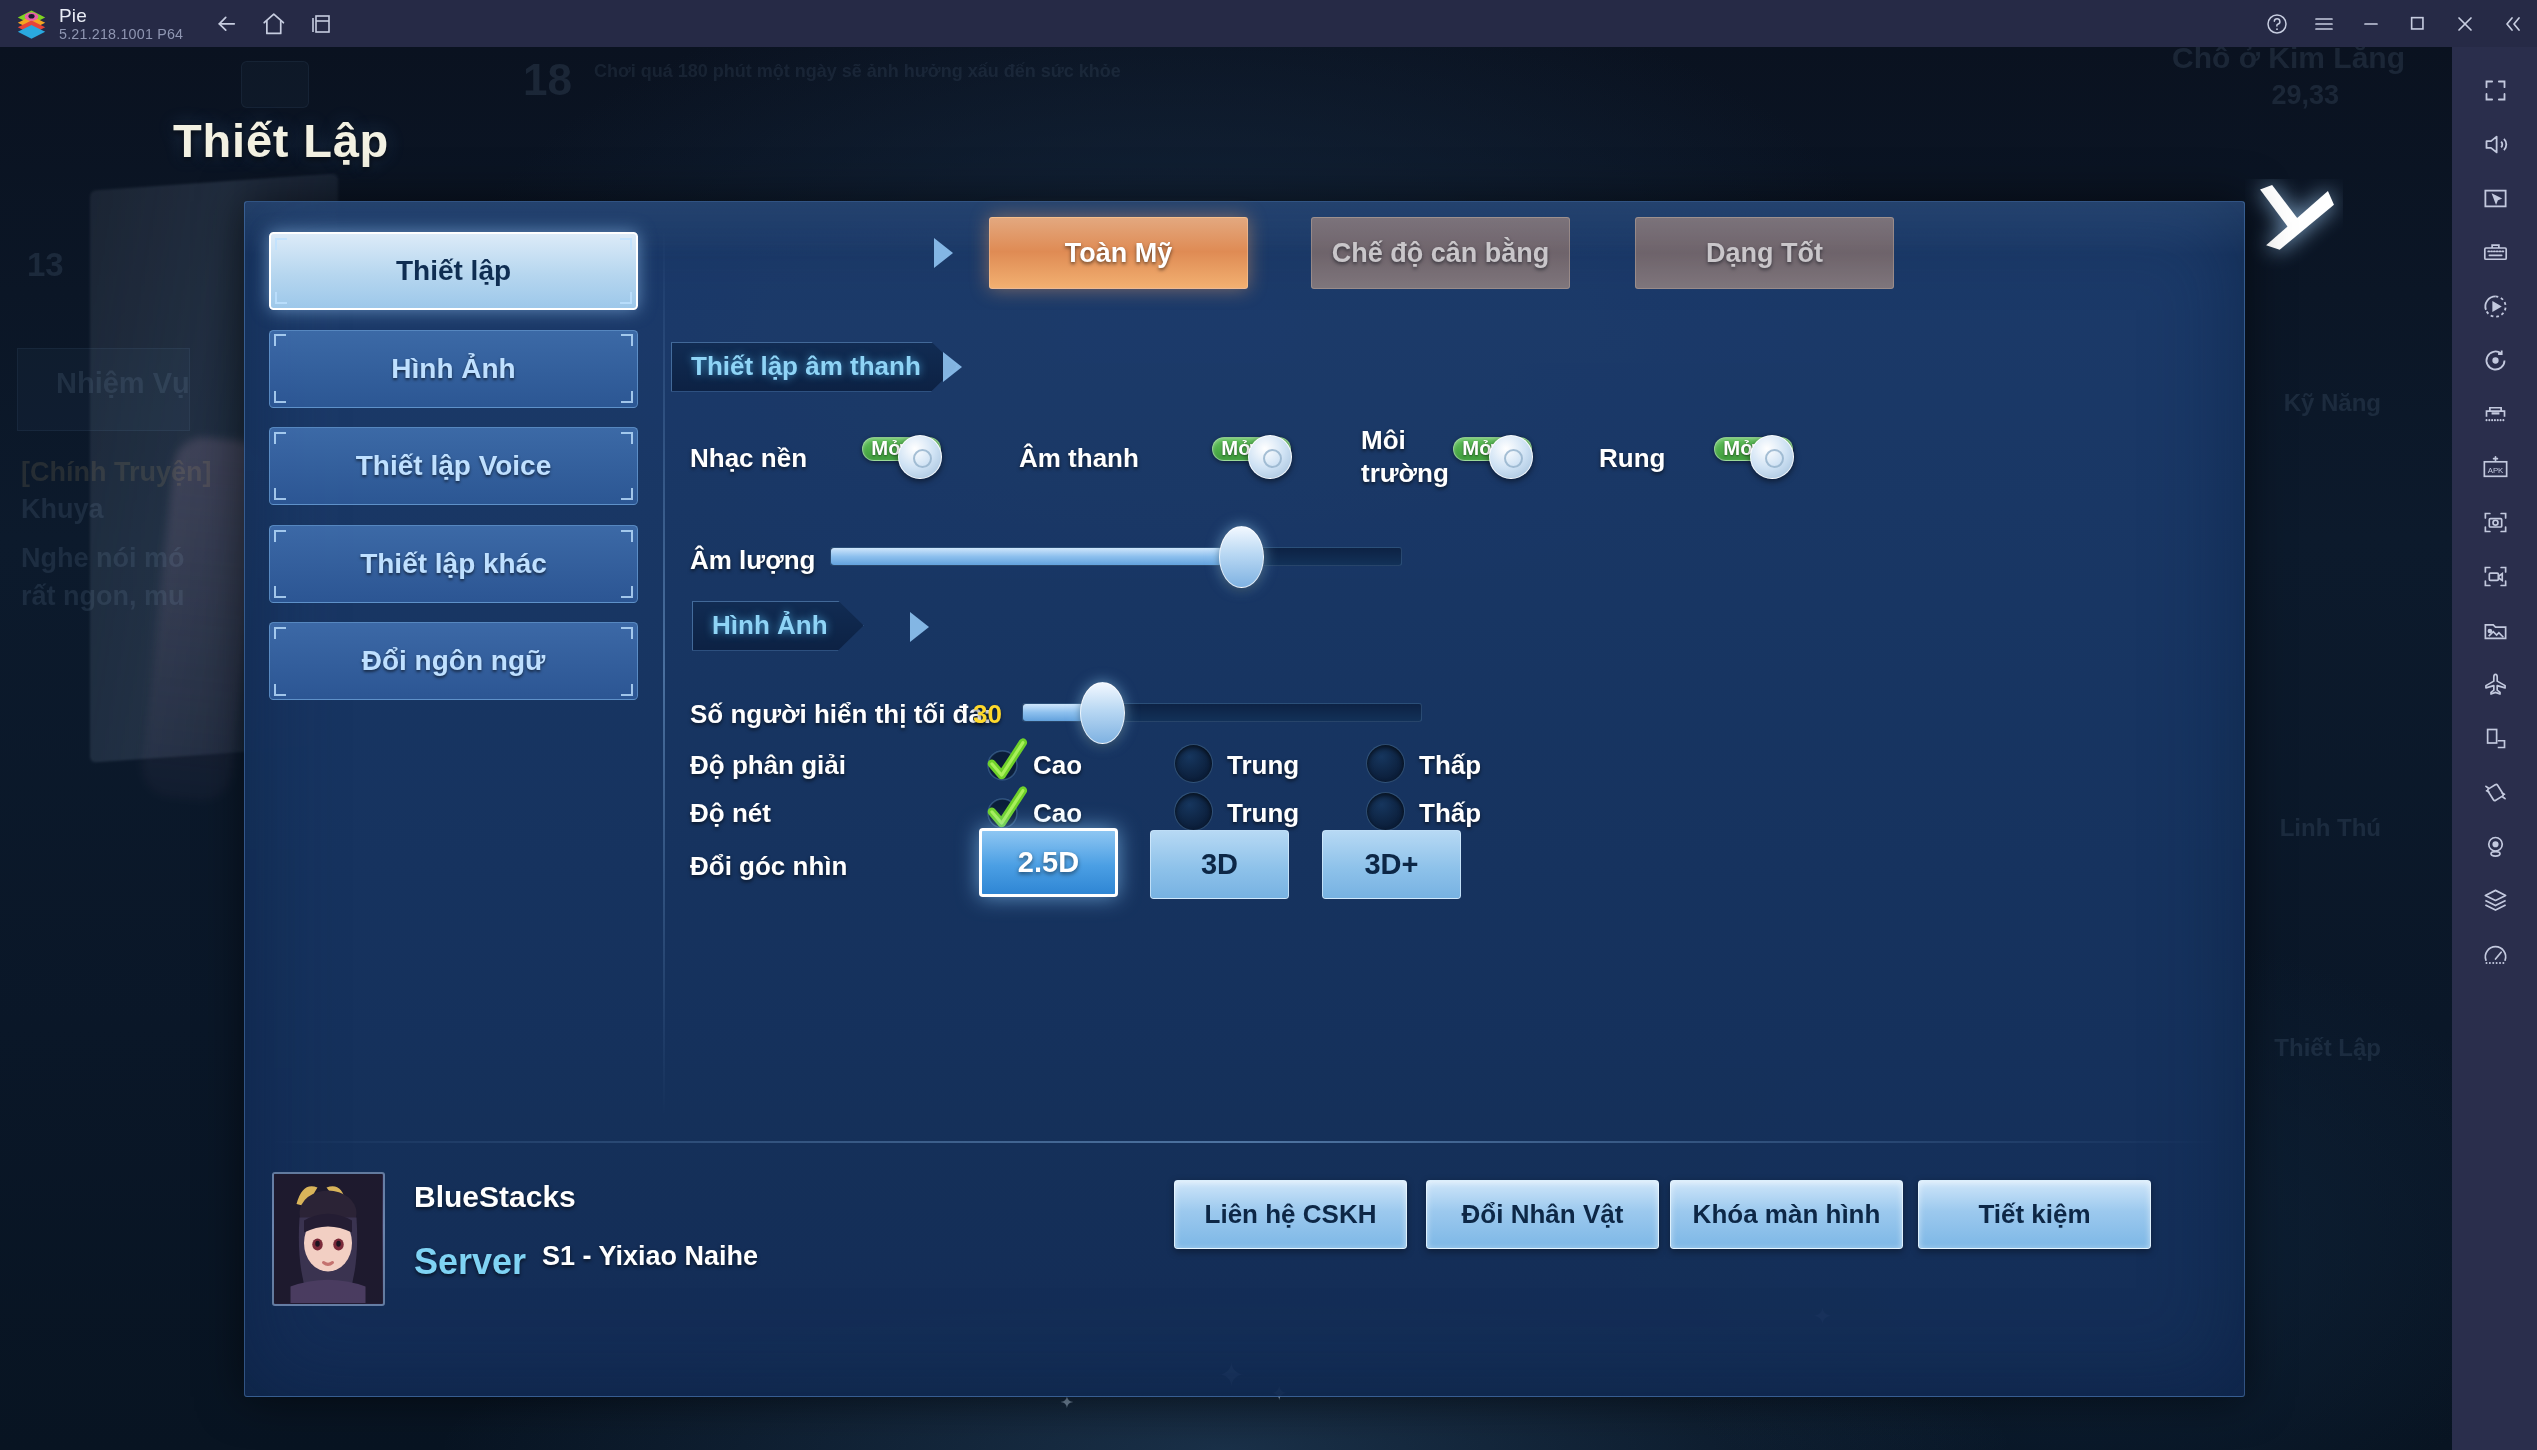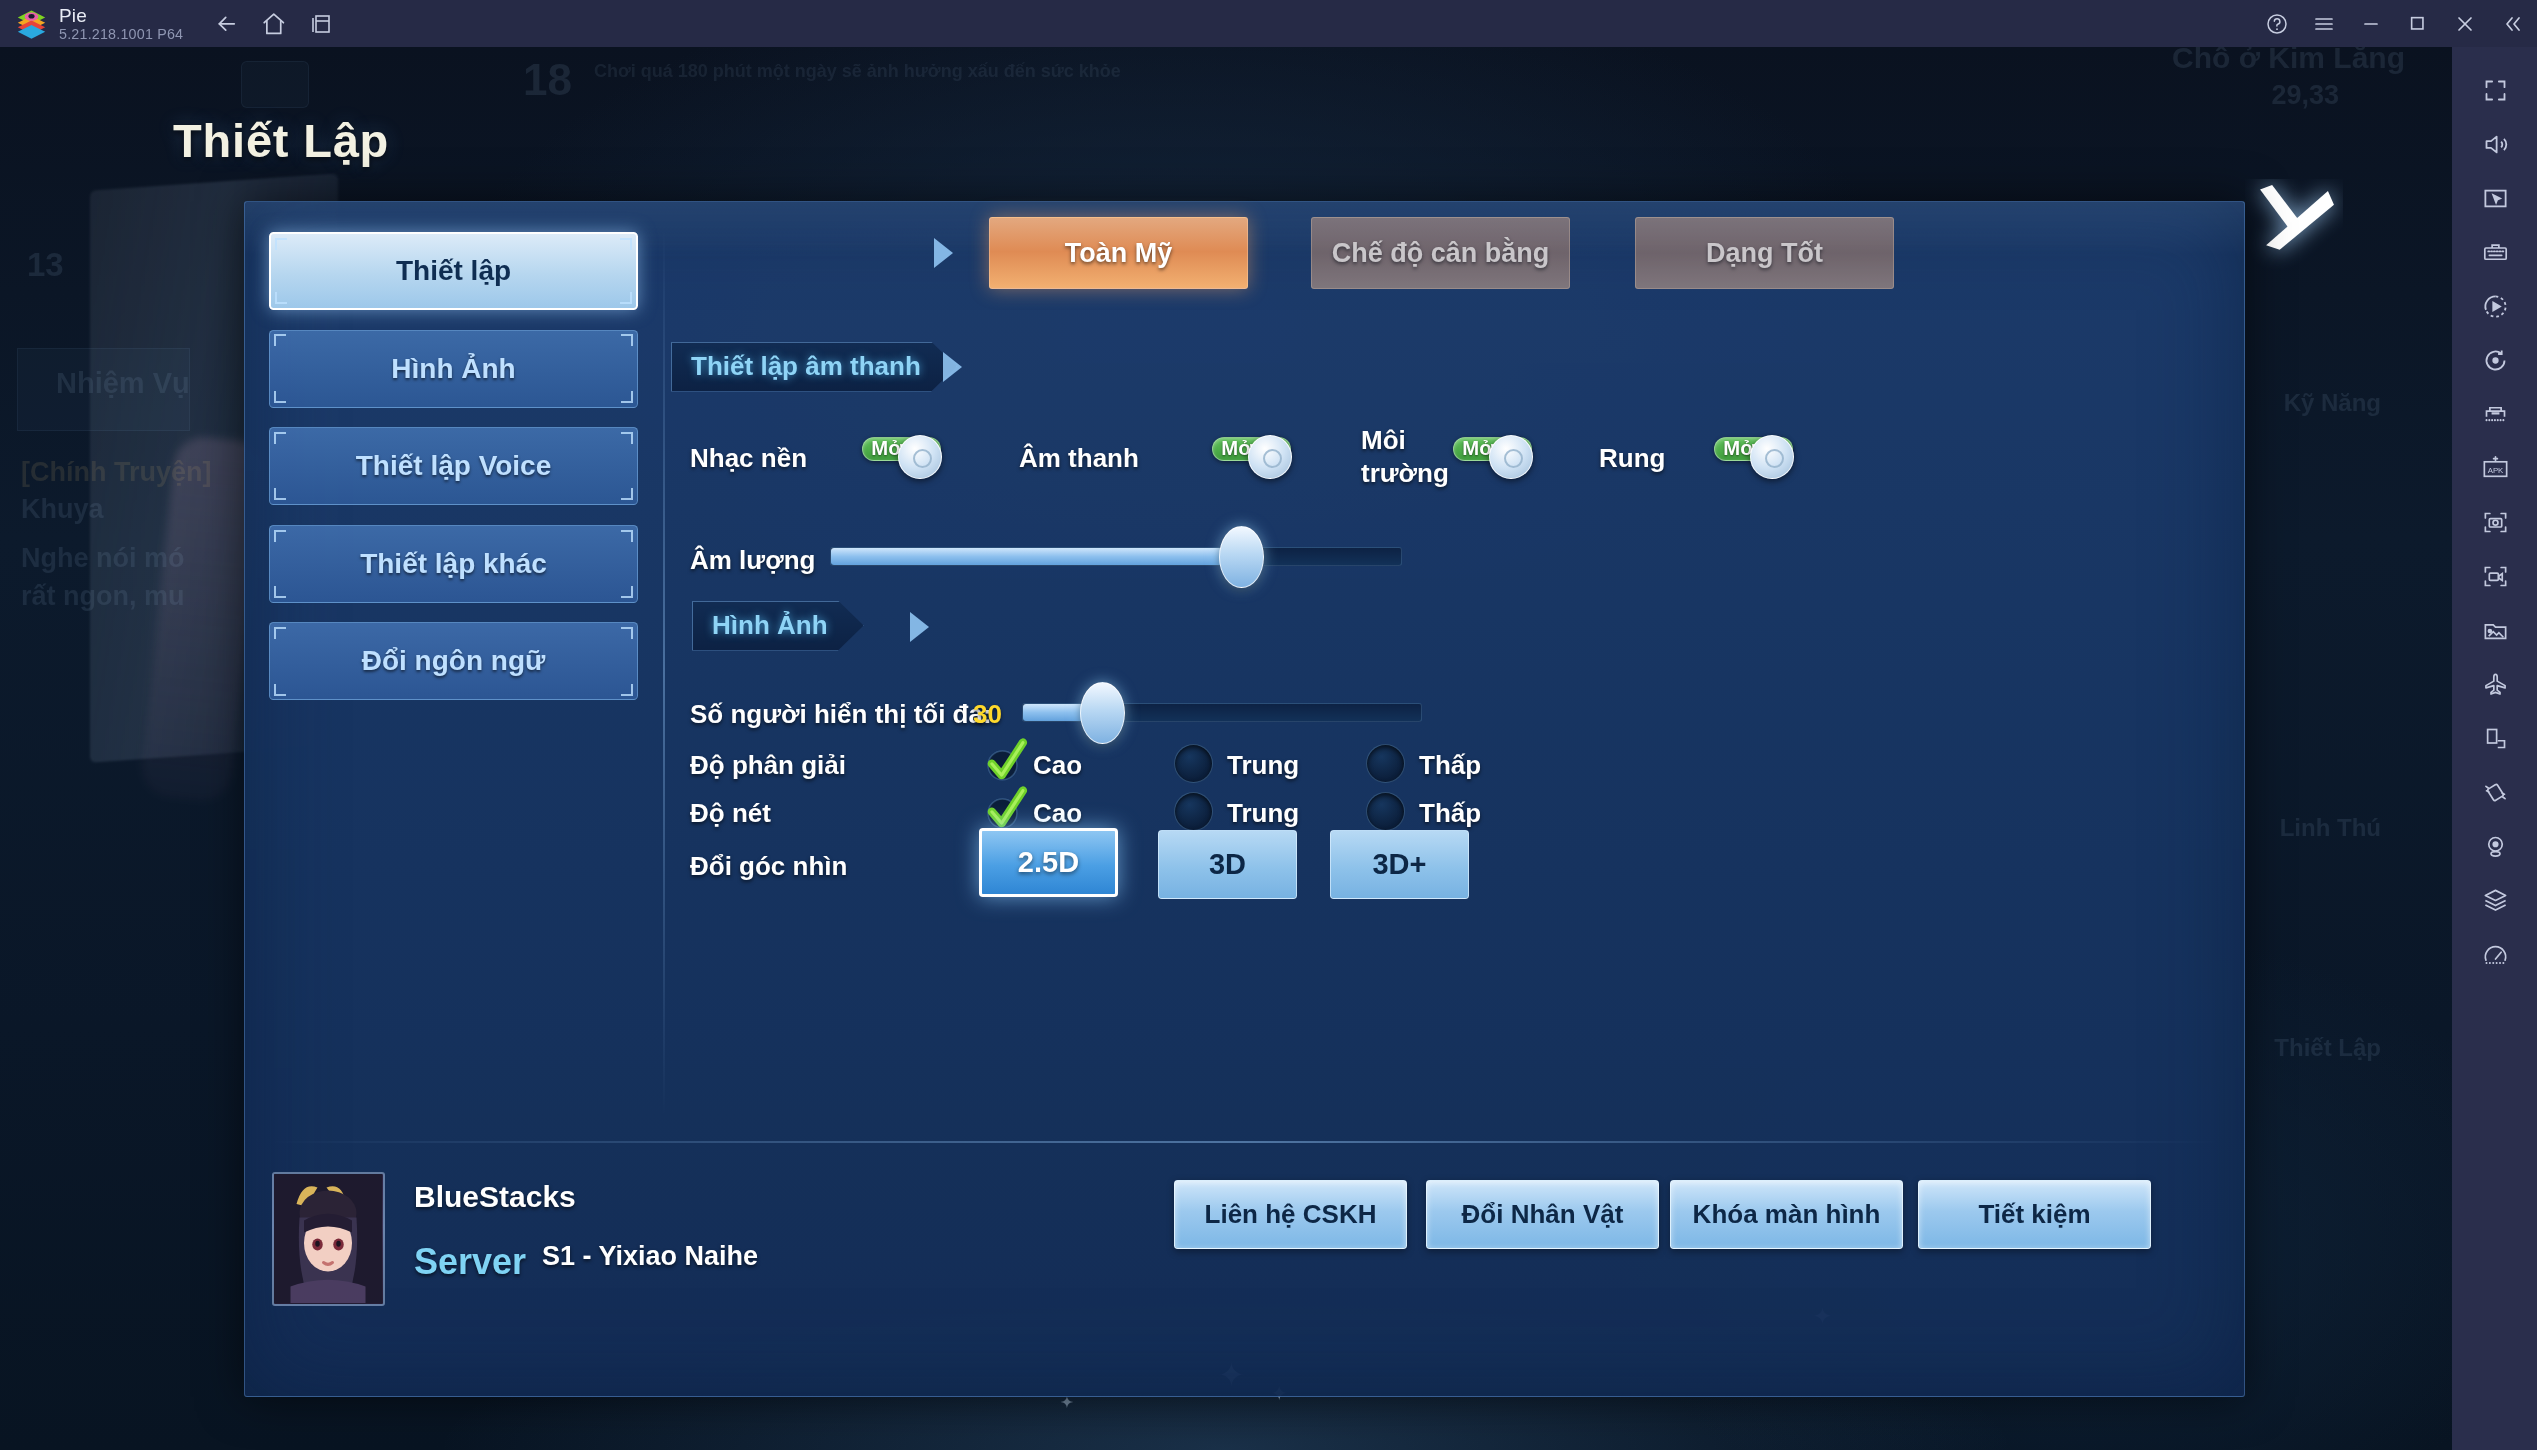--- a/index.html
+++ b/index.html
@@ -236,21 +236,21 @@
     font-size: 29px; font-weight: bold; cursor: pointer;
   }
   .view-btn.sel {
     background: linear-gradient(180deg, #8ec6f2 0%, #4b9fe4 55%, #2f86d4 100%);
     border: 3px solid #ffffff; color: #ffffff;
     text-shadow: 0 1.5px 4.5px rgba(0,0,0,.5);
     box-shadow: 0 0 21px rgba(140,205,255,.65);
   }
   .view-btn.unsel {
     background: linear-gradient(180deg, #b7d9f4 0%, #8ec2ea 55%, #77b2e2 100%);
-    border: 1.5px solid rgba(220,240,255,.7); color: #0d2746; margin-left: 8px;
+    border: 1.5px solid rgba(220,240,255,.7); color: #0d2746;
   }
 
   
   .hdivider {
     position: absolute; left: 22.6px; top: 939px; width: 1952px; height: 1.5px;
     background: linear-gradient(90deg, rgba(150,200,250,0), rgba(150,200,250,.45), rgba(150,200,250,0));
   }
   .avatar {
     position: absolute; left: 27px; top: 970px; width: 113px; height: 134px;
     border: 2.3px solid rgba(150,200,245,.55); border-radius: 3px;

